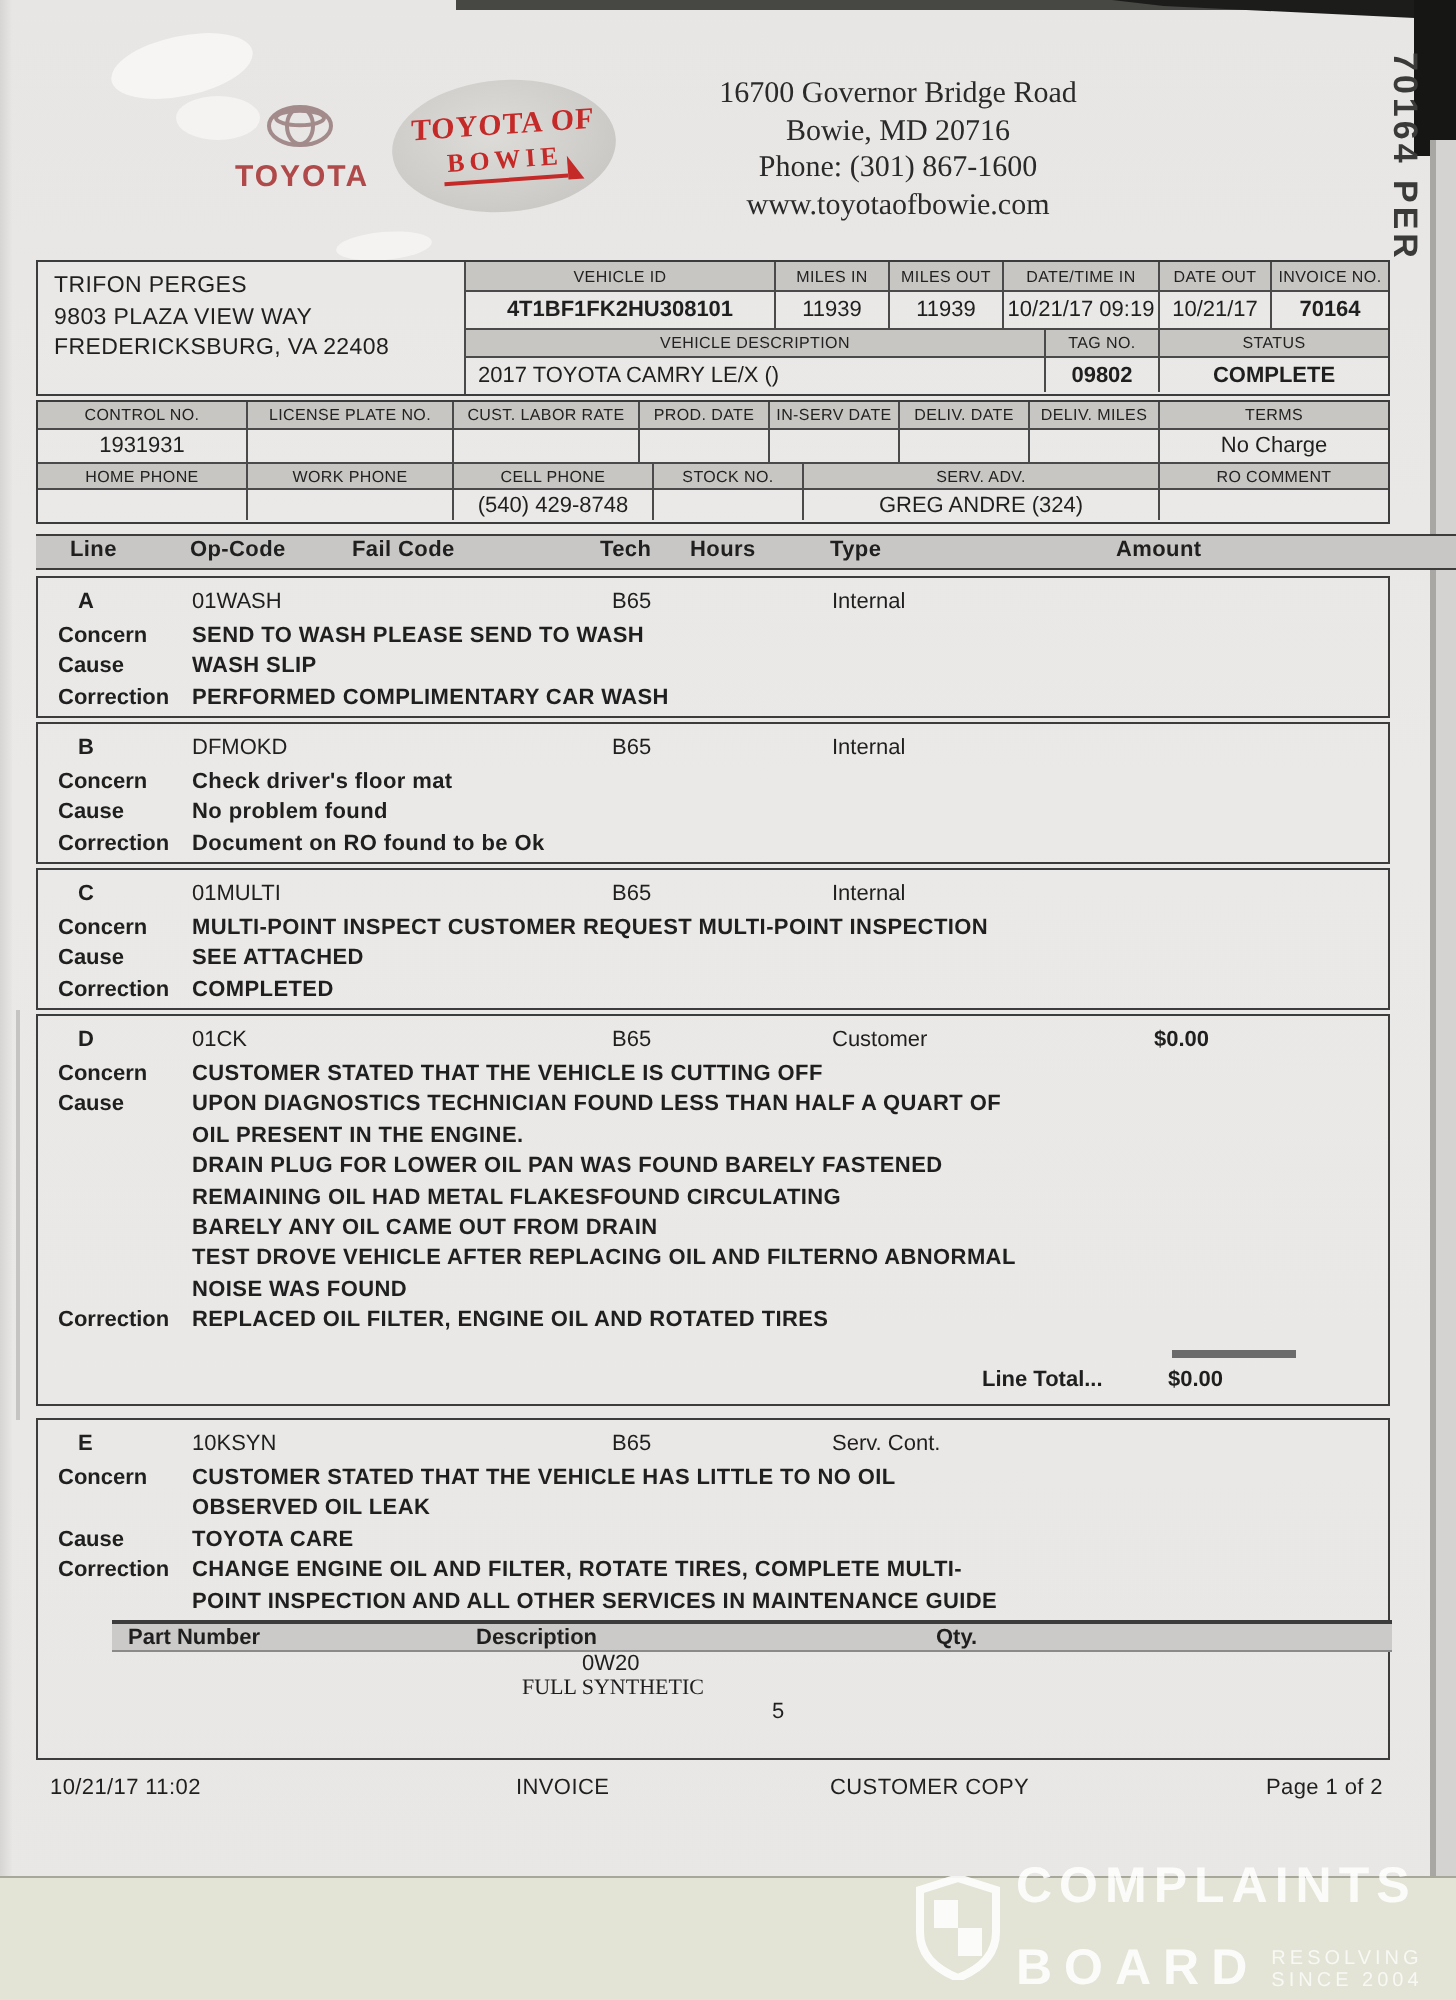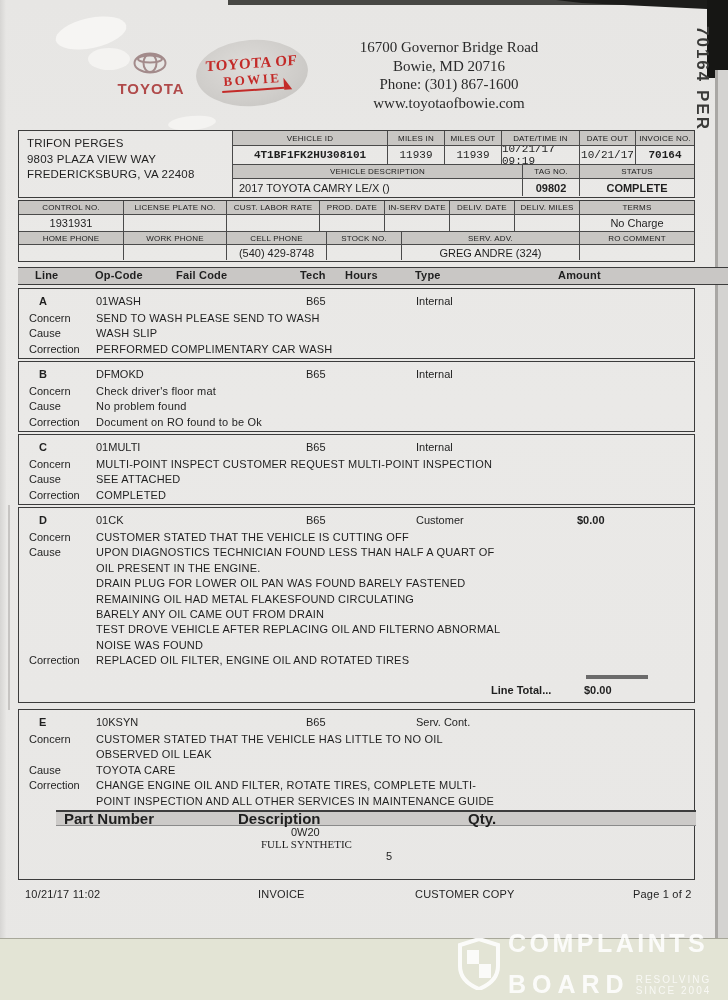--- a/index.html
+++ b/index.html
@@ -48,21 +48,21 @@
   .lbl{background:#c8c6c3;font-size:8px;color:#222;letter-spacing:.2px;}
   .val{font-size:11px;}
   .bb{border-bottom:1px solid #4a4a4a;}
   .bold{font-weight:bold;}
   .left-pad{justify-content:flex-start;padding-left:6px;}
 
   #box-vehicle{top:130px;height:68px;display:flex;}
   .cust-cell{width:214px;border-right:1px solid #4a4a4a;box-sizing:border-box;padding:5px 0 0 8px;flex:none;}
   .cust-cell div{font-size:11.5px;line-height:15.5px;letter-spacing:.2px;}
   .veh-grid{flex:1;display:flex;flex-direction:column;}
-  .vr1 .cell{height:15px;} .vr2 .cell{height:19px;font-family:Liberation Mono, monospace;} .vr3 .cell{height:14px;} .vr4 .cell{height:17px;}
+  .vr1 .cell{height:15px;} .vr2 .cell{height:19px;} .vr3 .cell{height:14px;} .vr4 .cell{height:17px;}
   .w-vid{width:154px;flex:none;} .w-mi{width:57px;flex:none;} .w-mo{width:57px;flex:none;}
   .w-dti{width:78px;flex:none;} .w-do{width:56px;flex:none;} .w-inv{flex:1;}
   .w-vdesc{width:289px;flex:none;} .w-tag{width:57px;flex:none;} .w-status{flex:1;}
 
   #box-control{top:200px;height:62px;display:flex;flex-direction:column;}
   .cr1 .cell{height:14px;} .cr2 .cell{height:17px;} .cr3 .cell{height:13px;} .cr4 .cell{height:15px;}
   .c-ctrl{width:104px;flex:none;} .c-lic{width:103px;flex:none;} .c-rate{width:93px;flex:none;}
   .c-prod{width:65px;flex:none;} .c-inserv{width:65px;flex:none;} .c-deliv{width:65px;flex:none;}
   .c-dmiles{width:65px;flex:none;} .c-terms{flex:1;}
   .c-home{width:104px;flex:none;} .c-work{width:103px;flex:none;} .c-cell{width:100px;flex:none;}
@@ -73,32 +73,32 @@
   #col-header span{position:absolute;top:1px;font-size:11px;font-weight:bold;letter-spacing:.2px;}
 
   .sec{position:absolute;left:18px;width:677px;border:1.5px solid #3c3c3c;box-sizing:border-box;}
   .sec-head{position:relative;height:16px;margin-top:6px;font-size:11px;}
   .sec-head span{position:absolute;top:0;}
   .sh-letter{left:20px;font-weight:bold;}
   .sh-op{left:77px;}
   .sh-tech{left:287px;}
   .sh-type{left:397px;}
   .sh-amt{left:558px;font-weight:bold;}
-  .crow{display:flex;font-size:11px;line-height:15.4px;}
+  .crow{display:flex;font-size:11px;line-height:15.4px;font-weight:bold;}
   .crow .lab{width:67px;padding-left:10px;flex:none;}
   .crow .txt{flex:1;letter-spacing:.2px;padding-right:10px;}
   #secA{top:288px;height:71px;} #secB{top:361px;height:71px;}
   #secC{top:434px;height:71px;} #secD{top:507px;height:196px;} #secE{top:709px;height:171px;}
   .lt-bar{position:absolute;left:567px;top:167px;width:62px;height:4px;background:#6b6b6b;}
   .lt-label{position:absolute;left:472px;top:176px;font-size:11px;font-weight:bold;}
   .lt-value{position:absolute;left:565px;top:176px;font-size:11px;font-weight:bold;}
 
   .parts{position:absolute;left:37px;top:100px;width:640px;}
   .parts-head{display:flex;height:16px;background:#cccac8;border-top:2px solid #3c3c3c;border-bottom:1px solid #8a8a8a;
-    font-size:15px;align-items:center;box-sizing:border-box;}
+    font-size:11px;align-items:center;box-sizing:border-box;}
   .ph1{width:182px;padding-left:8px;box-sizing:border-box;} .ph2{width:230px;} .ph3{flex:1;}
   .parts-row{display:flex;height:20px;font-size:11px;align-items:center;flex-direction:column;}
   .pr1{width:182px;padding-left:6px;box-sizing:border-box;} .pr2{width:230px;font-family:Liberation Serif, serif;} .pr3{flex:1;padding-left:26px;box-sizing:border-box;}
 
   .footer span{position:absolute;top:888px;font-size:11px;letter-spacing:.2px;}
   .f-printed{left:25px;} .f-doc{left:258px;} .f-copy{left:415px;} .f-page{left:633px;font-size:11.5px;}
 
   .bottom-strip{position:absolute;top:938px;left:0;width:728px;height:62px;background:#e3e4d5;border-top:1px solid #a8a89a;}
   .watermark{position:absolute;right:12px;top:930px;width:258px;color:#ffffff;opacity:.88;display:flex;align-items:center;}
   .wm-text{margin-left:8px;}

